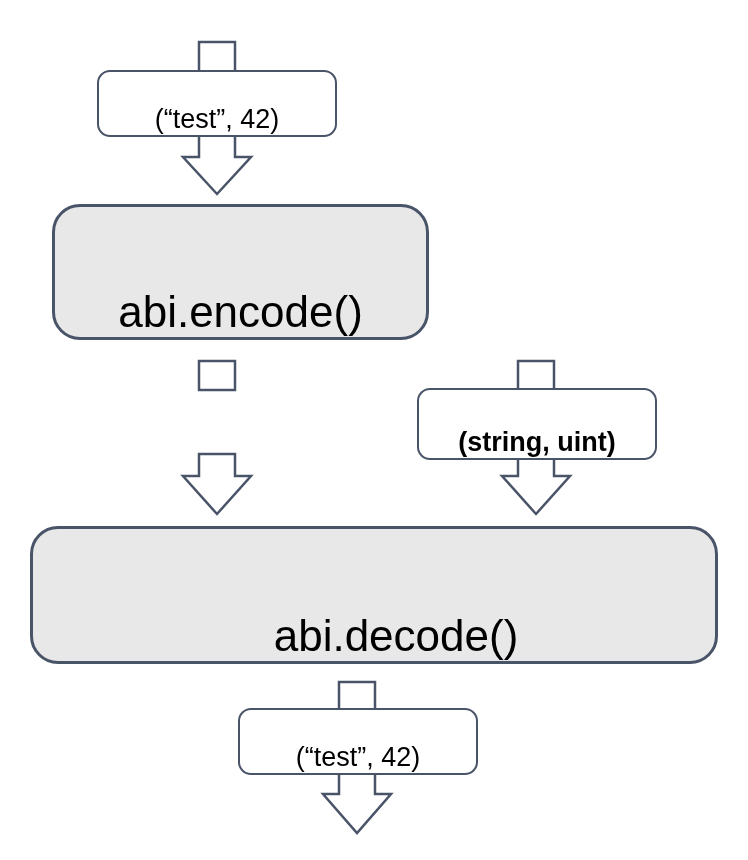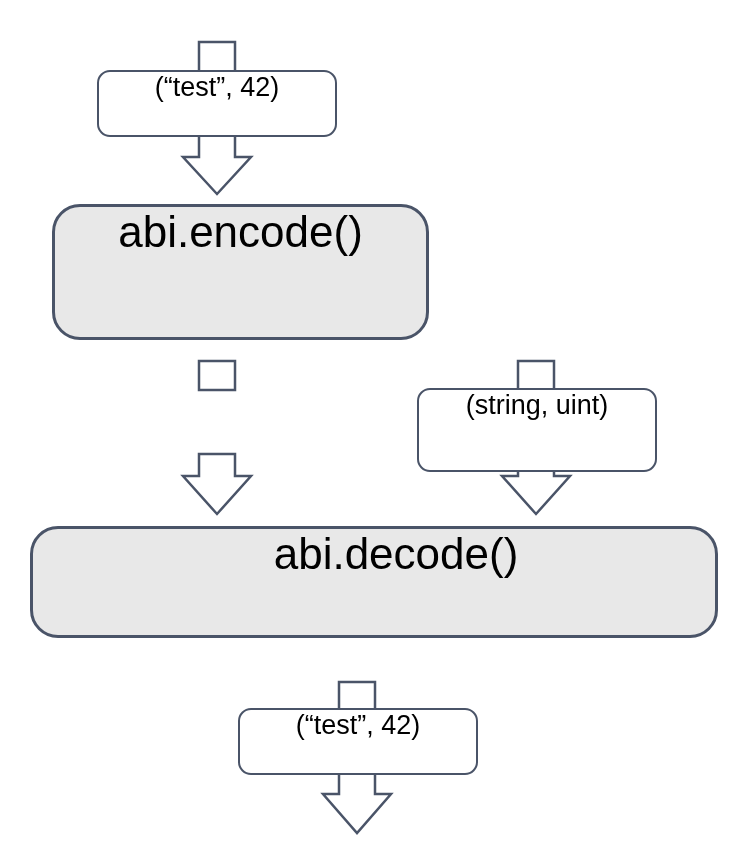--- a/index.html
+++ b/index.html
@@ -18,21 +18,21 @@
   .arrow-layer {
     position: absolute;
     left: 0;
     top: 0;
     z-index: 1;
   }
   .node {
     position: absolute;
     z-index: 2;
     display: flex;
-    align-items: flex-start;
+    align-items: flex-end;
     justify-content: center;
     box-sizing: border-box;
     color: #000000;
     text-align: center;
     background: #ffffff;
   }
   .node.data-label {
     border: 2.5px solid #4a5468;
     border-radius: 13px;
     font-size: 27px;
@@ -41,22 +41,22 @@
   .node.process {
     border: 3px solid #4a5468;
     border-radius: 28px;
     font-size: 44px;
     background: #e8e8e8;
   }
   
   #node-input    { left: 97px;  top: 70px;  width: 240px; height: 67px; }
   #node-encode   { left: 28px;  top: 204px; width: 377px; height: 136px; margin-left: 24px; }
   #node-bytes    { left: 96px;  top: 388px; width: 240px; height: 68px; }
-  #node-types    { left: 417px; top: 388px; width: 240px; height: 84px; }
-  #node-decode   { left: 30px;  top: 526px; width: 688px; height: 112px; padding-left: 44px; }
+  #node-types    { left: 417px; top: 388px; width: 240px; height: 72px; font-weight: bold; }
+  #node-decode   { left: 30px;  top: 526px; width: 688px; height: 138px; padding-left: 44px; }
   #node-output   { left: 238px; top: 708px; width: 240px; height: 67px; }
   .arrow-shape {
     fill: #ffffff;
     stroke: #4a5468;
     stroke-width: 2.5;
     stroke-linejoin: miter;
   }
 </style>
 </head>
 <body>

